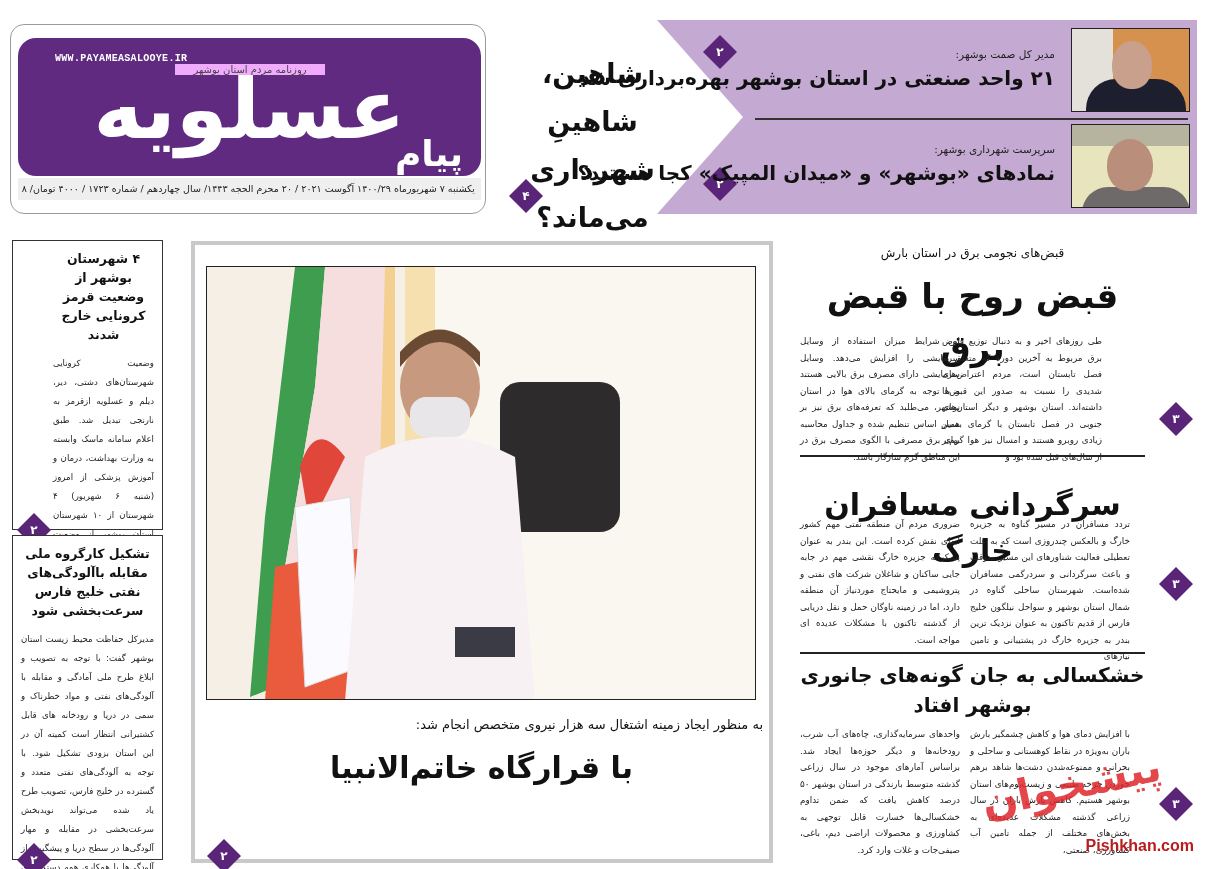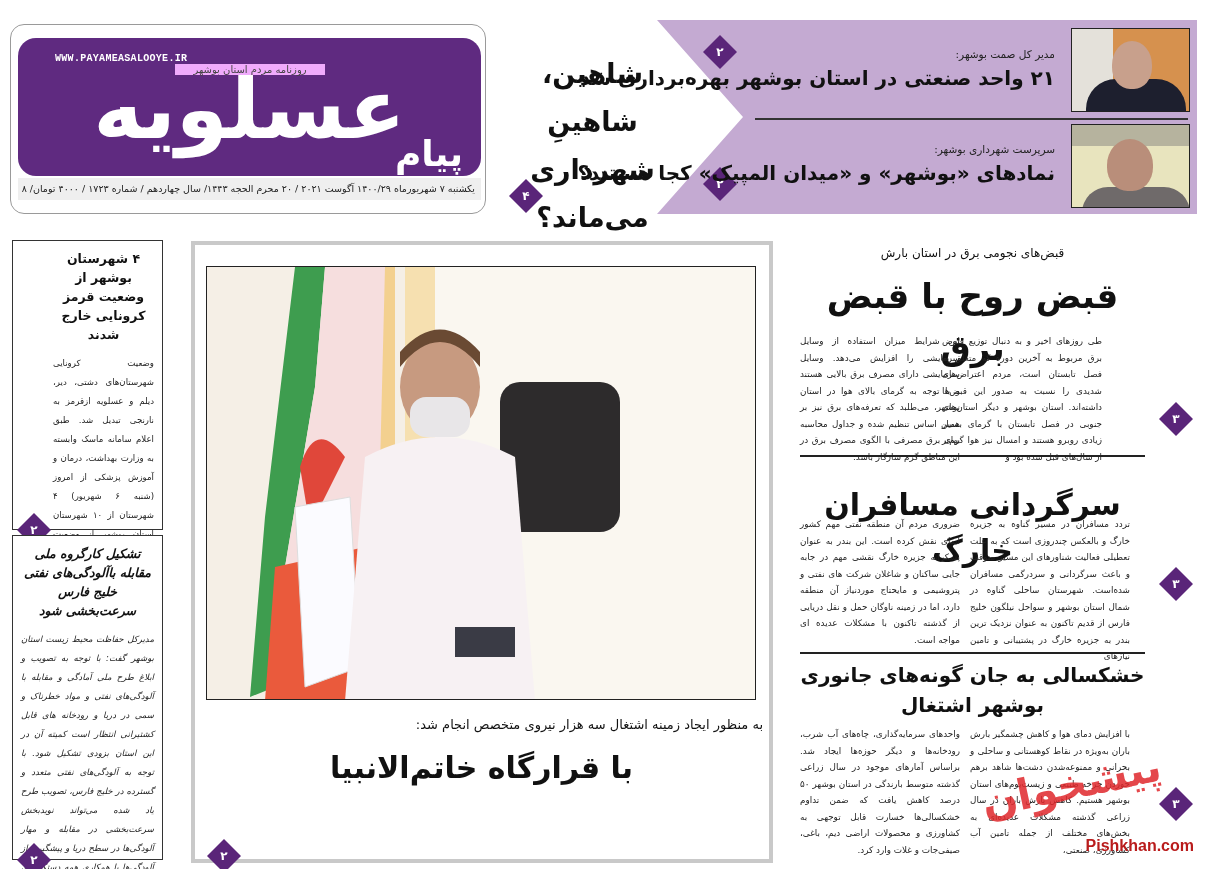--- a/index.html
+++ b/index.html
@@ -107,21 +107,21 @@
 </div>
 
 <div class="side-box" style="top:240px; height:290px;padding-left:40px;">
   <div class="side-title">۴ شهرستان بوشهر از وضعیت قرمز کرونایی خارج شدند</div>
   <div class="side-body">وضعیت کرونایی شهرستان‌های دشتی، دیر، دیلم و عسلویه ازقرمز به نارنجی تبدیل شد. طبق اعلام سامانه ماسک وابسته به وزارت بهداشت، درمان و آموزش پزشکی از امروز (شنبه ۶ شهریور) ۴ شهرستان از ۱۰ شهرستان استان بوشهر از وضعیت قرمز کرونایی در آمده‌اند و شرایطشان نارنجی شده است. این شهرستان‌ها شامل دشتی، دیر، دیلم و عسلویه است. از شنبه ۱۶ مرداد همه ۱۰ شهرستان استان بوشهر در شرایط قرمز یا خیلی پرخطر قرار داشتند.</div>
 </div>
 <div class="diamond" style="left:18px; top:514px;">
     <span>۲</span>
   </div>
 
-<div class="side-box" style="top:535px; height:325px;font-style:italic;">
+<div class="side-box" style="top:535px; height:325px;">
   <div class="side-title">تشکیل کارگروه ملی مقابله باآلودگی‌های نفتی خلیج فارس سرعت‌بخشی شود</div>
   <div class="side-body">مدیرکل حفاظت محیط زیست استان بوشهر گفت: با توجه به تصویب و ابلاغ طرح ملی آمادگی و مقابله با آلودگی‌های نفتی و مواد خطرناک و سمی در دریا و رودخانه های قابل کشتیرانی انتظار است کمیته آن در این استان بزودی تشکیل شود. با توجه به آلودگی‌های نفتی متعدد و گسترده در خلیج فارس، تصویب طرح یاد شده می‌تواند نویدبخش سرعت‌بخشی در مقابله و مهار آلودگی‌ها در سطح دریا و پیشگیری از آلودگی‌ها با همکاری همه دستگاه‌های اجرایی و مسئول باشد.</div>
 </div>
 <div class="diamond" style="left:18px; top:844px;">
     <span>۲</span>
   </div>
 
 <div class="abs main-frame"></div>
 <div class="abs main-photo">
   <svg width="550" height="434" viewBox="0 0 550 434">
@@ -162,21 +162,21 @@
 <div class="art-head" style="top:462px; font-size:30px; line-height:46px;margin-top:20px;">سرگردانی مسافران خارگ</div>
 <div class="art-col" style="left:970px; top:516px;">تردد مسافران در مسیر گناوه به جزیره خارگ و بالعکس چندروزی است که به علت تعطیلی فعالیت شناورهای این مسیر متوقف و باعث سرگردانی و سردرگمی مسافران شده‌است. شهرستان ساحلی گناوه در شمال استان بوشهر و سواحل نیلگون خلیج فارس از قدیم تاکنون به عنوان نزدیک ترین بندر به جزیره خارگ در پشتیبانی و تامین نیازهای</div>
 <div class="art-col" style="left:800px; top:516px;">ضروری مردم آن منطقه نفتی مهم کشور ایفای نقش کرده است. این بندر به عنوان پسکرانه جزیره خارگ نقشی مهم در جابه جایی ساکنان و شاغلان شرکت های نفتی و پتروشیمی و مایحتاج موردنیاز آن منطقه دارد، اما در زمینه ناوگان حمل و نقل دریایی از گذشته تاکنون با مشکلات عدیده ای مواجه است.</div>
 <div class="diamond" style="left:1160px; top:568px;">
     <span>۳</span>
   </div>
 <div class="art-rule" style="top:652px;"></div>
 
 <div class="art-head" style="top:660px; font-size:20px; line-height:30px;">
   <div>خشکسالی به جان گونه‌های جانوری</div>
-  <div>بوشهر اشتغال</div>
+  <div>بوشهر افتاد</div>
 </div>
 <div class="art-col" style="left:970px; top:726px;">با افزایش دمای هوا و کاهش چشمگیر بارش باران به‌ویژه در نقاط کوهستانی و ساحلی و بحرانی و ممنوعه‌شدن دشت‌ها شاهد برهم خوردن چرخه طبیعی و زیست‌بوم‌های استان بوشهر هستیم. کاهش بارش باران در سال زراعی گذشته مشکلات عدیده‌ای به بخش‌های مختلف از جمله تامین آب کشاورزی، صنعتی،</div>
 <div class="art-col" style="left:800px; top:726px;">واحدهای سرمایه‌گذاری، چاه‌های آب شرب، رودخانه‌ها و دیگر حوزه‌ها ایجاد شد. براساس آمارهای موجود در سال زراعی گذشته متوسط بارندگی در استان بوشهر ۵۰ درصد کاهش یافت که ضمن تداوم خشکسالی‌ها خسارت قابل توجهی به کشاورزی و محصولات اراضی دیم، باغی، صیفی‌جات و غلات وارد کرد.</div>
 <div class="diamond" style="left:1160px; top:788px;">
     <span>۳</span>
   </div>
 
 <div class="abs watermark">
   <div class="wm-script">پیشخوان</div>
   <div class="wm-text">Pishkhan.com</div>

